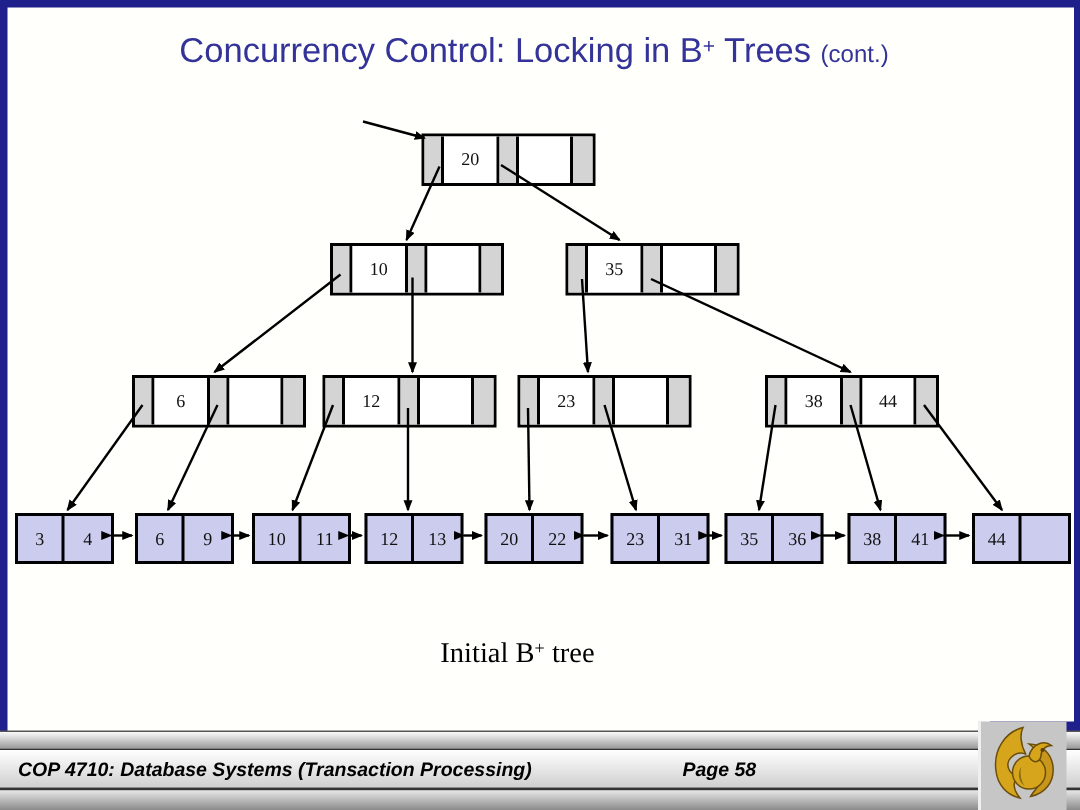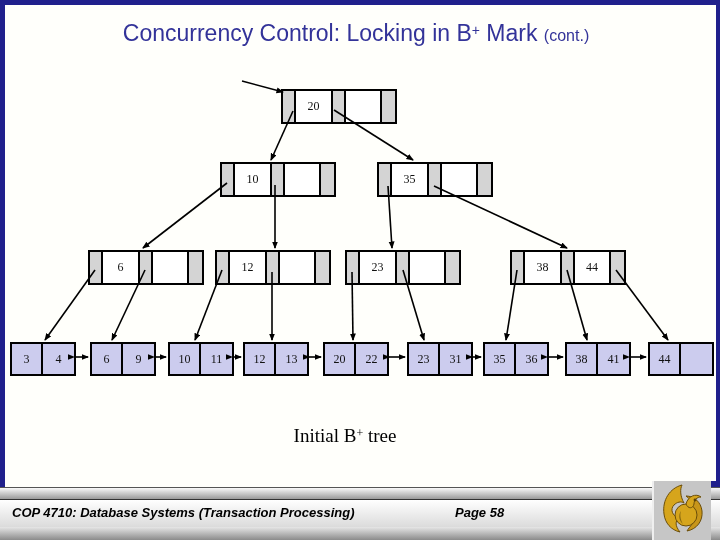--- a/index.html
+++ b/index.html
@@ -38,21 +38,21 @@
 
   
   .caption{position:absolute;left:0;top:425px;width:690px;text-align:center;
     font-family:"Liberation Serif",serif;font-size:19px;color:#000;}
   .caption sup{font-size:12px;vertical-align:5px;}
 
   
   .footer-strip-top{position:absolute;left:0;top:487px;width:720px;height:13px;
     background:linear-gradient(#fafafa,#9a9a9a);border-top:1px solid #555;
     border-bottom:1px solid #333;box-sizing:border-box;}
-  .footer-bar{position:absolute;left:0;top:500px;width:720px;height:38px;
+  .footer-bar{position:absolute;left:0;top:500px;width:720px;height:27px;
     background:linear-gradient(#ffffff,#cfcfcf);border-bottom:2px solid #333;
     box-sizing:border-box;font-weight:bold;font-style:italic;font-size:13px;color:#000;}
   .footer-bar span{position:absolute;top:5px;white-space:nowrap;}
   .footer-course{left:12px;}
   .footer-page{left:417px;margin-left:38px;}
   .footer-author{left:531px;}
   .footer-strip-bottom{position:absolute;left:0;top:527px;width:720px;height:13px;
     background:linear-gradient(#e6e6e6,#8b8b8b);}
 
   
@@ -62,21 +62,21 @@
 </head>
 <body>
 
 <div class="slide">
 
   <div class="border-top"></div>
   <div class="border-left"></div>
   <div class="border-right"></div>
   <div class="navy-logo-strip"></div>
 
-  <div class="title"><span>Concurrency Control: Locking in B</span><sup>+</sup><span> Mark </span><span class="cont">(cont.)</span></div>
+  <div class="title"><span>Concurrency Control: Locking in B</span><sup>+</sup><span> Trees </span><span class="cont">(cont.)</span></div>
 
   <div id="tree-nodes">
       <div class="inode" style="left: 281px; top: 89px;">
         <div class="cell ptr" style="width: 13px;"></div>
         <div class="cell key" style="width: 37px;">20</div>
         <div class="cell ptr" style="width: 13px;"></div>
         <div class="cell key" style="width: 36px;"></div>
         <div class="cell ptr" style="width: 13px;"></div>
       </div>
       <div class="inode" style="left: 220px; top: 162px;">

